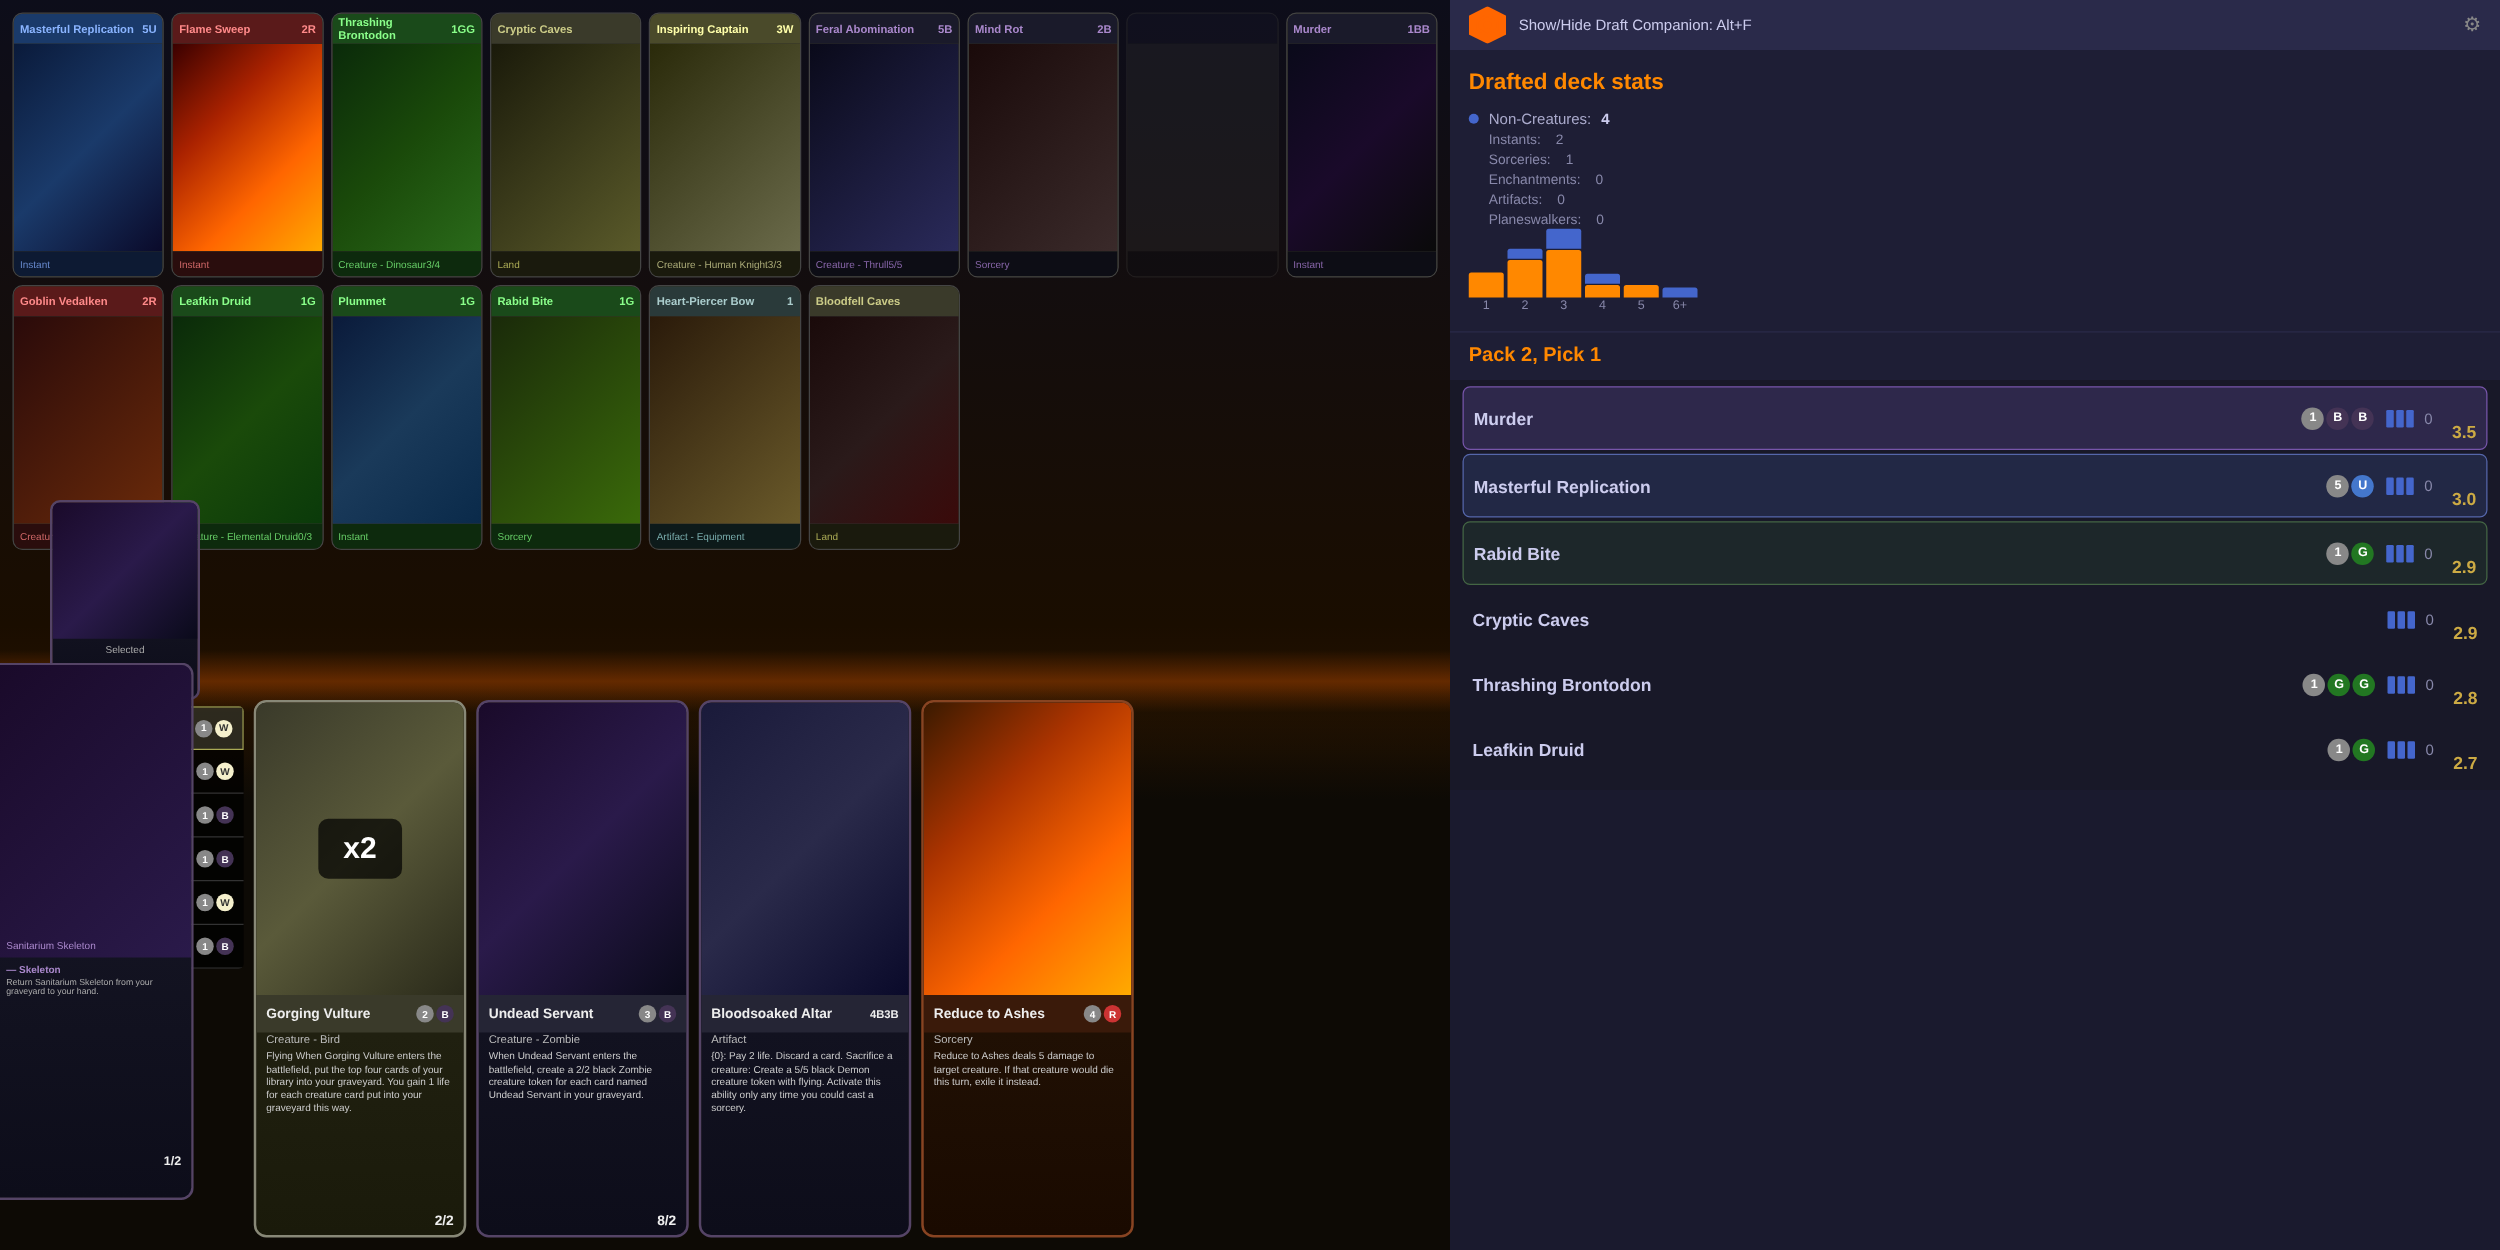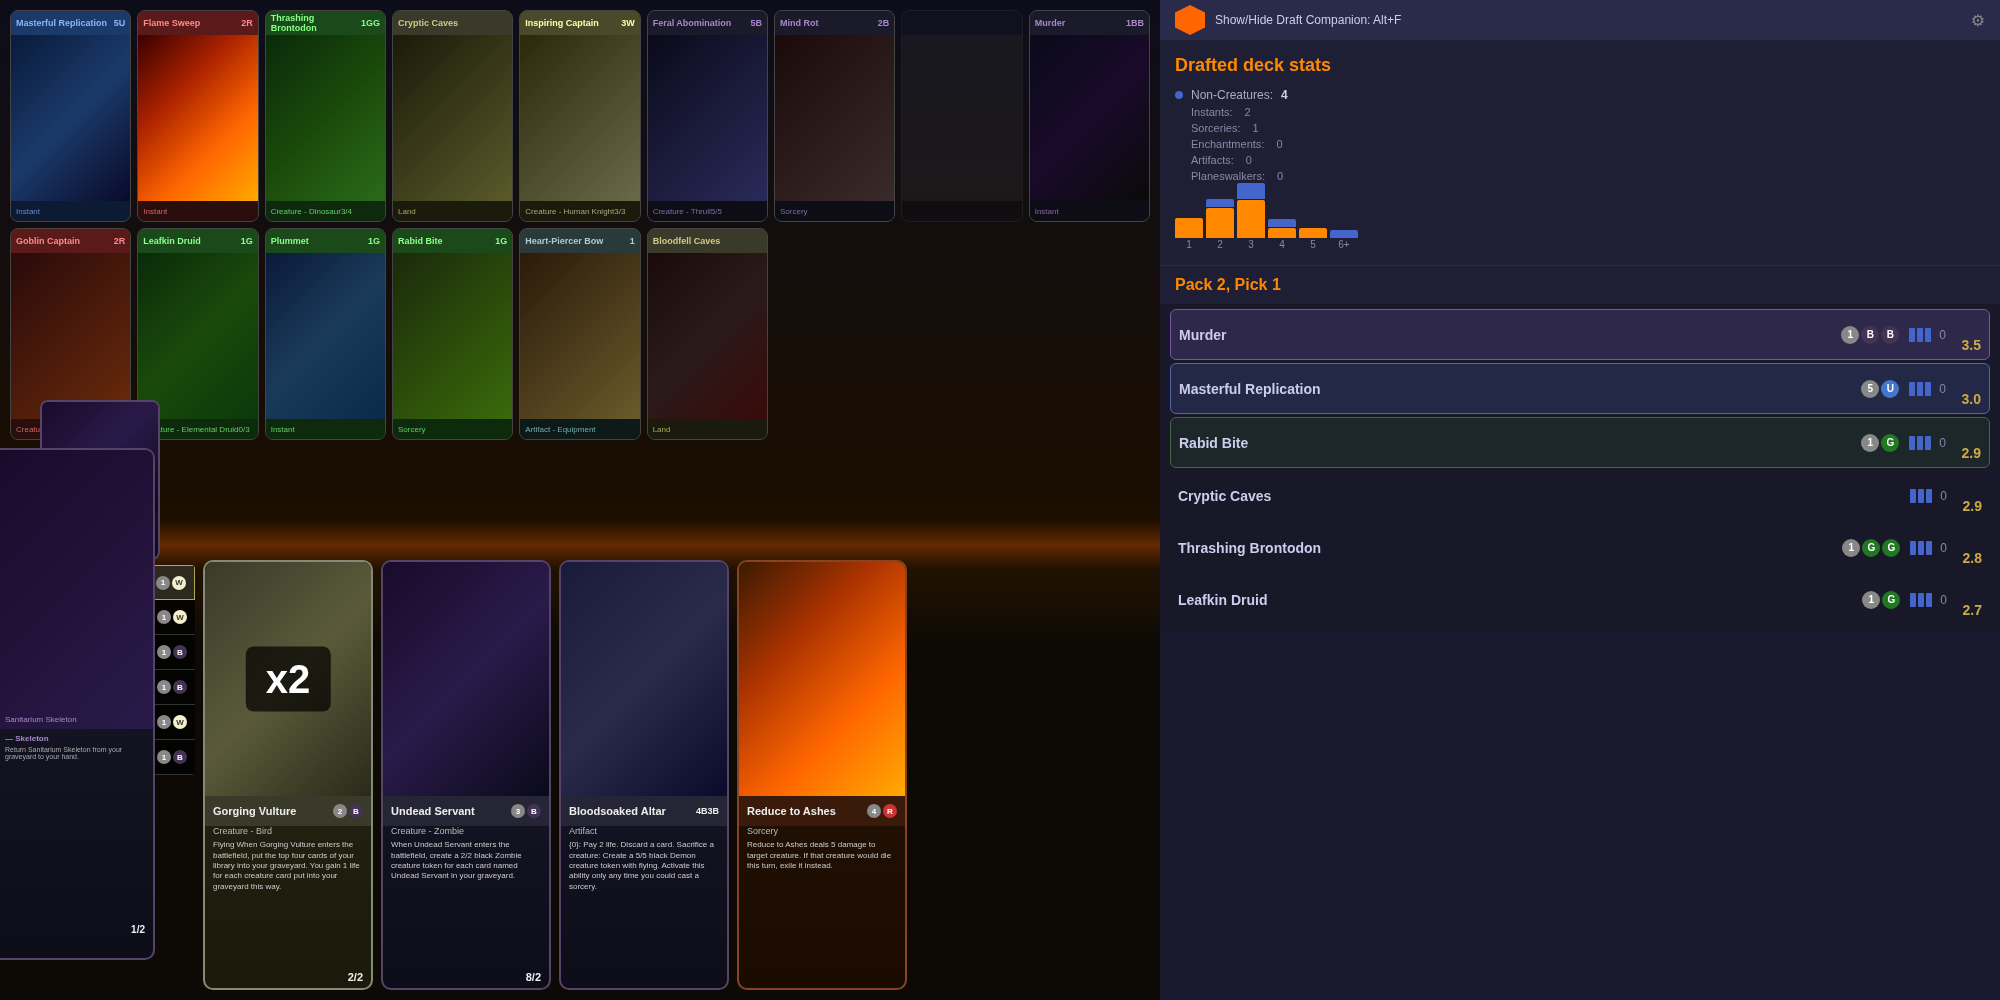--- a/index.html
+++ b/index.html
@@ -262,33 +262,33 @@
     .art-reduce { background: linear-gradient(135deg, #3a1a00, #aa3300, #ff6600, #ffaa00); }
 
     
     .x2-badge {
       position: absolute;
       top: 50%;
       left: 50%;
       transform: translate(-50%, -50%);
       background: rgba(0,0,0,0.7);
       color: white;
-      font-size: 40px;
+      font-size: 24px;
       font-weight: bold;
       padding: 10px 20px;
       border-radius: 8px;
     }
 
     
     #skeleton-card {
       position: absolute;
       left: 0;
       bottom: 40px;
       width: 155px;
-      height: 512px;
+      height: 430px;
       background: linear-gradient(180deg, #1a1a2a, #0d0d1a);
       border-radius: 0 10px 10px 0;
       border: 2px solid #554466;
       border-left: none;
       overflow: hidden;
     }
 
     
     #companion-header {
       background: #2a2a4a;
@@ -613,21 +613,21 @@
       <div class="card-image">
           <div class="card-art art-murder"></div>
         </div>
       <div class="card-bottom">
           <span>Instant</span>
         </div>
     </div>
 
     <div class="card card-red">
       <div class="card-top">
-          <span>Goblin Captain</span>
+          <span>Goblin Vedalken</span>
           <span>2R</span>
         </div>
       <div class="card-image">
           <div class="card-art art-goblin"></div>
         </div>
       <div class="card-bottom">
           <span>Creature - Goblin Rogue</span>
           <span>2/2</span>
         </div>
     </div>

